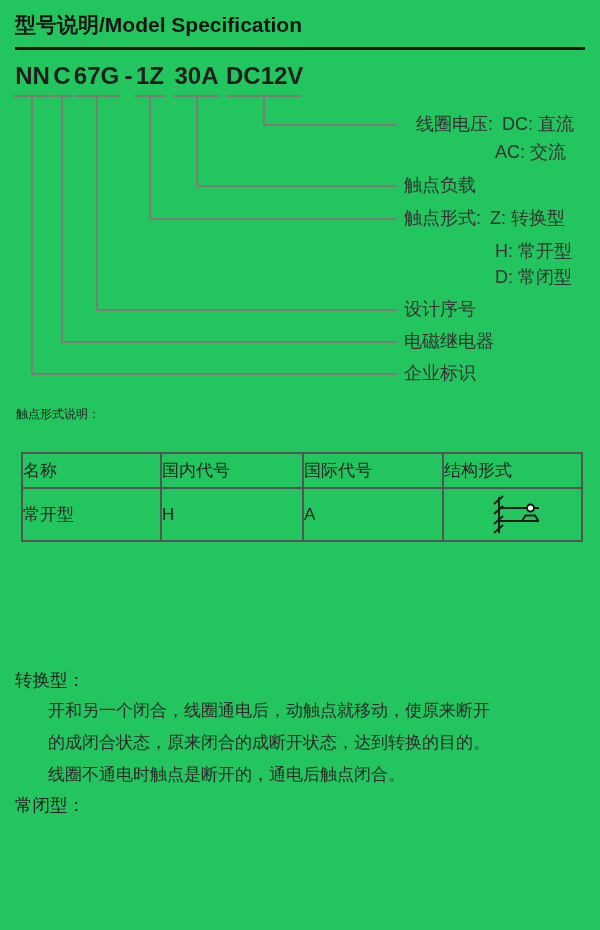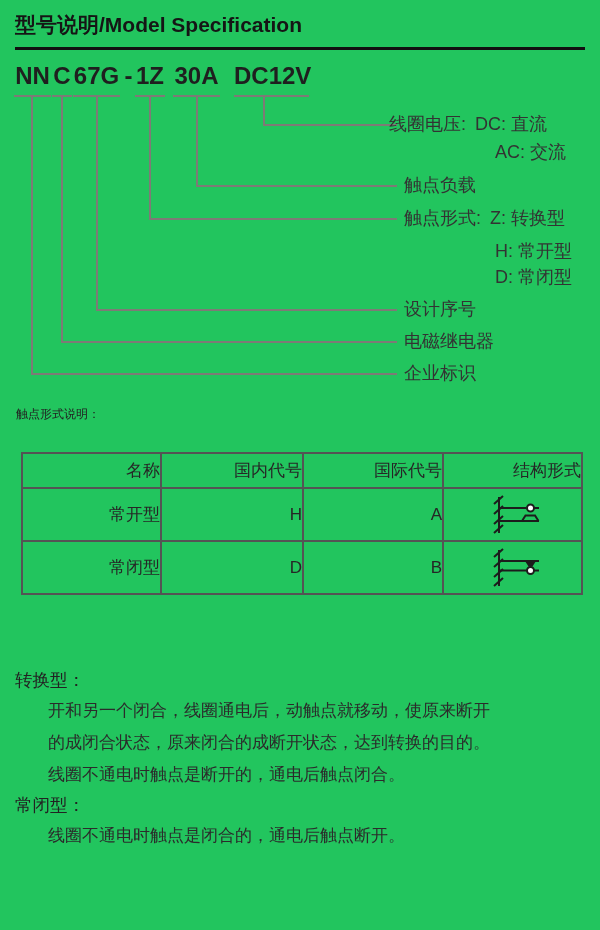--- a/index.html
+++ b/index.html
@@ -15,21 +15,21 @@
         text-align:center;line-height:30px;border-bottom:2px solid #7e7a76;white-space:nowrap;}
   .mseg.nound{border-bottom:none;}
   .vline{position:absolute;width:2px;background:#7e7a76;}
   .hline{position:absolute;height:2px;background:#7e7a76;}
   .dlabel{position:absolute;font-size:18px;line-height:22px;color:#333;white-space:nowrap;}
   .dlabel .opt{margin-left:9px;}
 
   
   .caption{position:absolute;left:16px;top:406px;font-size:12px;color:#222;}
   table.ct{position:absolute;left:21px;top:452px;border-collapse:collapse;table-layout:fixed;}
-  table.ct th,table.ct td{border:2px solid #545454;text-align:right;vertical-align:middle;
+  table.ct th,table.ct td{border:2px solid #545454;text-align:left;vertical-align:middle;
         font-size:17px;font-weight:normal;color:#262626;padding:0;}
   table.ct th{height:33px;}
   table.ct td{height:51px;}
   .c1{width:137px;} .c2{width:140px;} .c3{width:138px;} .c4{width:137px;}
   .sym{display:block;margin:0 auto;}
   .sym path{stroke:#1c1c1c;stroke-width:2;fill:none;}
   .sym path.fillw{fill:#1c1c1c;stroke:none;}
   .sym circle{stroke:#1c1c1c;stroke-width:2;fill:#fff;}
 
   
@@ -44,37 +44,37 @@
 
   <div class="title">型号说明/Model Specification</div>
   <div class="title-rule"></div>
 
   <div class="mseg" style="left:14px;width:37px;">NN</div>
   <div class="mseg" style="left:52px;width:20px;">C</div>
   <div class="mseg" style="left:73px;width:47px;">67G</div>
   <div class="mseg nound" style="left:121px;width:15px;">-</div>
   <div class="mseg" style="left:135px;width:30px;">1Z</div>
   <div class="mseg" style="left:173px;width:47px;">30A</div>
-  <div class="mseg" style="left:234px;width:75px;">DC12V</div>
+  <div class="mseg" style="left:226px;width:75px;">DC12V</div>
 
   <div class="vline" style="left:263px;top:97px;height:29px;"></div>
   <div class="vline" style="left:196px;top:97px;height:90px;"></div>
   <div class="vline" style="left:149px;top:97px;height:123px;"></div>
   <div class="vline" style="left:96px;top:97px;height:214px;"></div>
   <div class="vline" style="left:61px;top:97px;height:246px;"></div>
   <div class="vline" style="left:31px;top:97px;height:278px;"></div>
 
   <div class="hline" style="left:263px;top:124px;width:134px;"></div>
   <div class="hline" style="left:196px;top:185px;width:201px;"></div>
   <div class="hline" style="left:149px;top:218px;width:248px;"></div>
   <div class="hline" style="left:96px;top:309px;width:301px;"></div>
   <div class="hline" style="left:61px;top:341px;width:336px;"></div>
   <div class="hline" style="left:31px;top:373px;width:366px;"></div>
 
-  <div class="dlabel" style="left:389px;top:113px;">
+  <div class="dlabel" style="left:416px;top:113px;">
     <span>线圈电压:</span><span class="opt">DC: 直流</span>
   </div>
   <div class="dlabel" style="left:495px;top:141px;">AC: 交流</div>
 
   <div class="dlabel" style="left:404px;top:174px;">触点负载</div>
 
   <div class="dlabel" style="left:404px;top:207px;">
     <span>触点形式:</span><span class="opt">Z: 转换型</span>
   </div>
   <div class="dlabel" style="left:495px;top:240px;">H: 常开型</div>
@@ -103,40 +103,24 @@
           <path d="M14 2 V38"></path>
           <path d="M9 9 L18 1 M9 19 L18 11 M9 29 L18 21 M9 38 L18 30"></path>
           <path d="M14 13 H41"></path>
           <circle cx="45.5" cy="13" r="3.5"></circle>
           <path d="M49 13 H54"></path>
           <path d="M14 26 H54"></path>
           <path d="M37 26 L40.5 20.5 H50 L53.5 26"></path>
         </svg>
       </td>
     </tr>
-    <tr>
-      <td>常闭型</td>
-      <td>D</td>
-      <td>B</td>
-      <td>
-        <svg class="sym" width="56" height="40" viewBox="0 0 56 40">
-          <path d="M14 2 V38"></path>
-          <path d="M9 9 L18 1 M9 19 L18 11 M9 29 L18 21 M9 38 L18 30"></path>
-          <path d="M14 13 H54"></path>
-          <path class="fillw" d="M40 13 L51 13 L47.5 18.5 L43.5 18.5 Z"></path>
-          <circle cx="45.5" cy="22.5" r="3.5"></circle>
-          <path d="M14 22.5 H42 M49 22.5 H54"></path>
-        </svg>
-      </td>
-    </tr>
   </tbody>
     </table>
 
   <div class="descs">
     <div class="term">转换型：</div>
     <div class="dline">开和另一个闭合，线圈通电后，动触点就移动，使原来断开</div>
     <div class="dline">的成闭合状态，原来闭合的成断开状态，达到转换的目的。</div>
     <div class="dline">线圈不通电时触点是断开的，通电后触点闭合。</div>
     <div class="term">常闭型：</div>
-    <div class="dline">线圈不通电时触点是闭合的，通电后触点断开。</div>
   </div>
 
 </div>
 
 </body></html>

